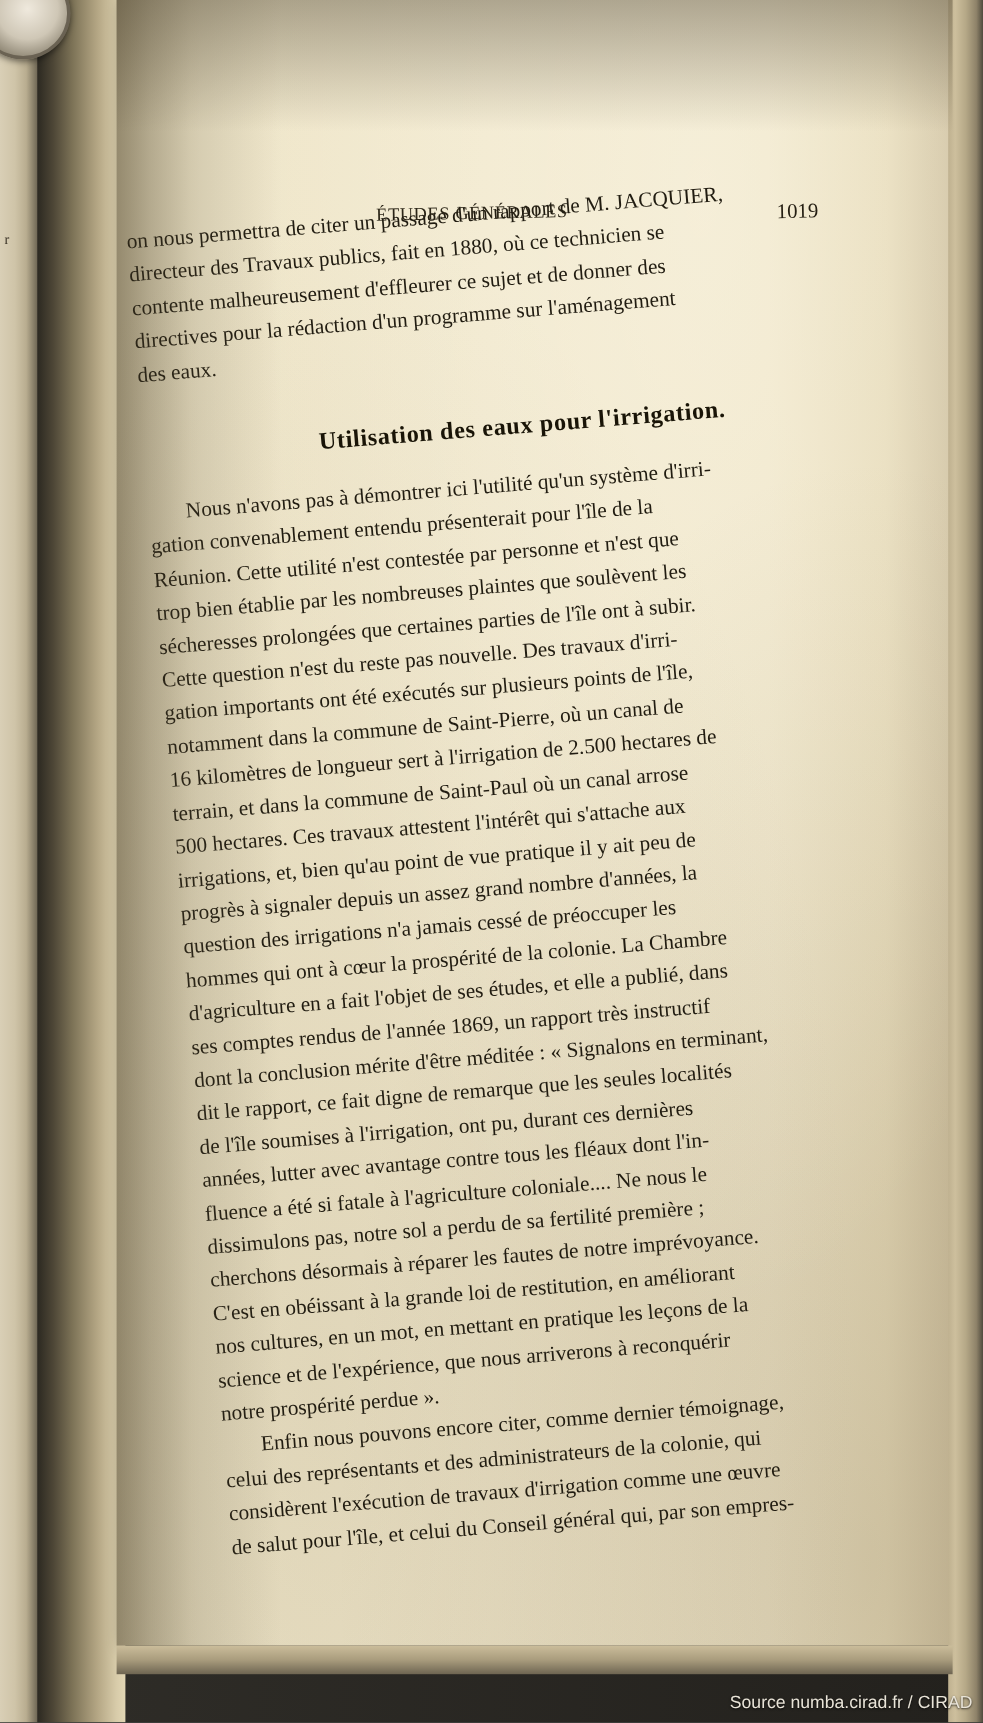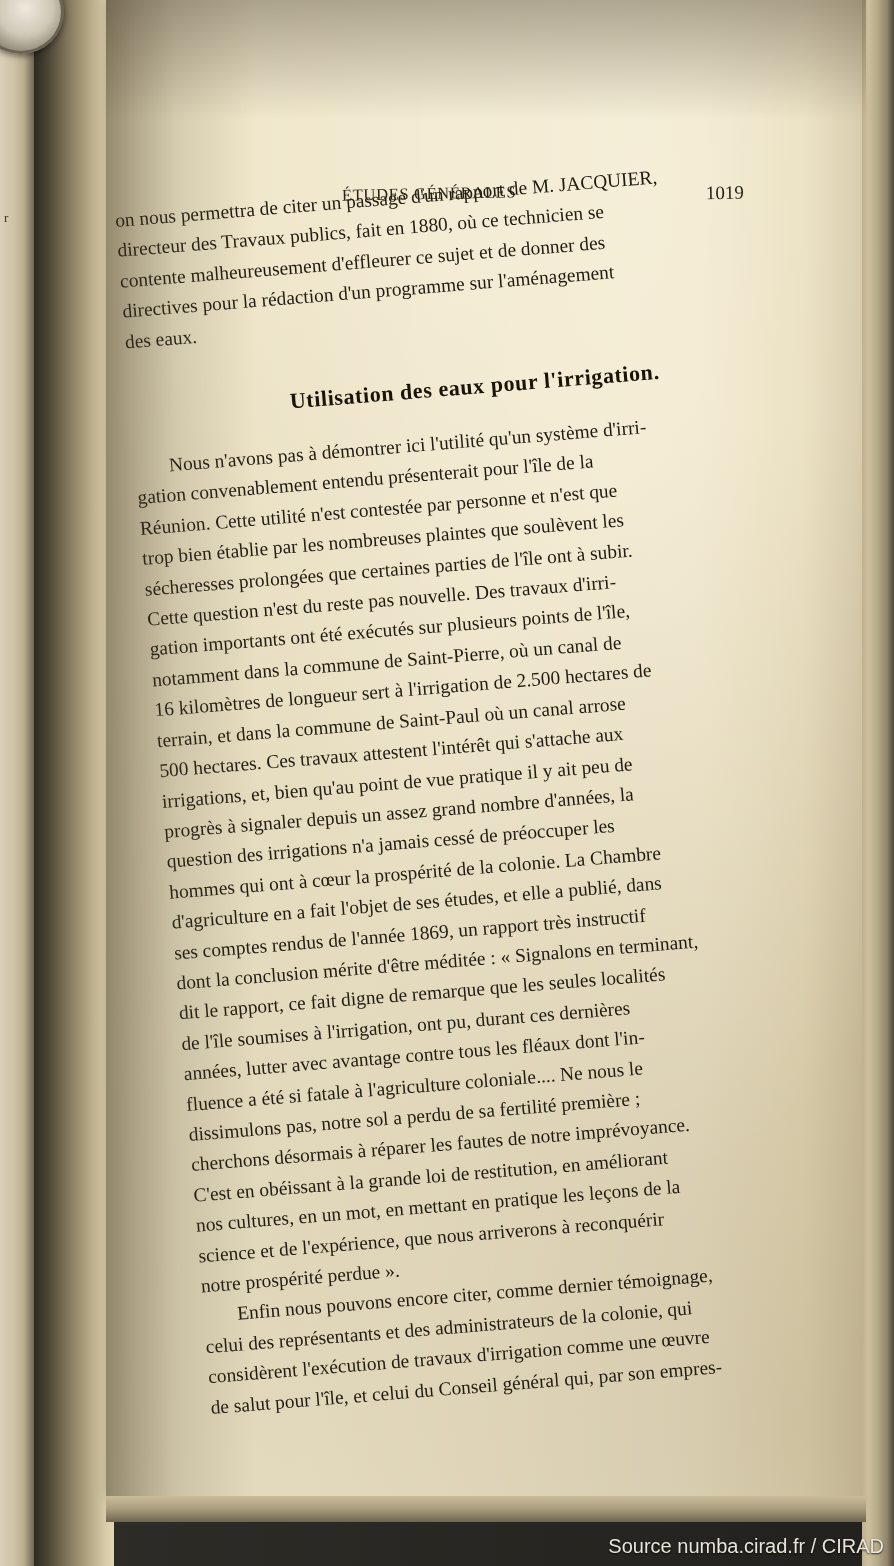--- a/index.html
+++ b/index.html
@@ -184,21 +184,21 @@
     width: 760px; height: 120px;
     background: linear-gradient(180deg, rgba(70,60,40,0.40) 0%, rgba(70,60,40,0.0) 100%);
     pointer-events: none;
   }
 
   .source-line {
     position: absolute;
     right: 10px;
     bottom: 8px;
     color: #e9e4d8;
-    font-size: 20px;
+    font-size: 16px;
     font-family: "Liberation Sans", sans-serif;
     text-shadow: 0 1px 2px rgba(0,0,0,0.8);
   }
 </style>
 </head>
 <body>
 
 <div id="page">
 
   <div class="bg-dark"></div>

